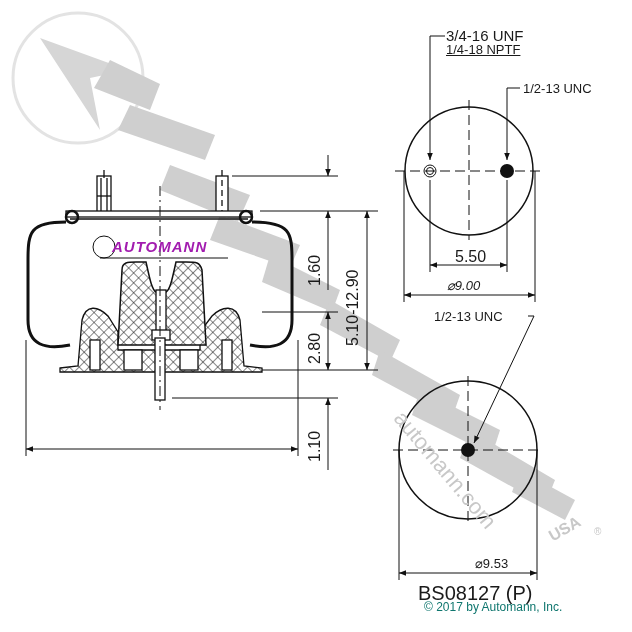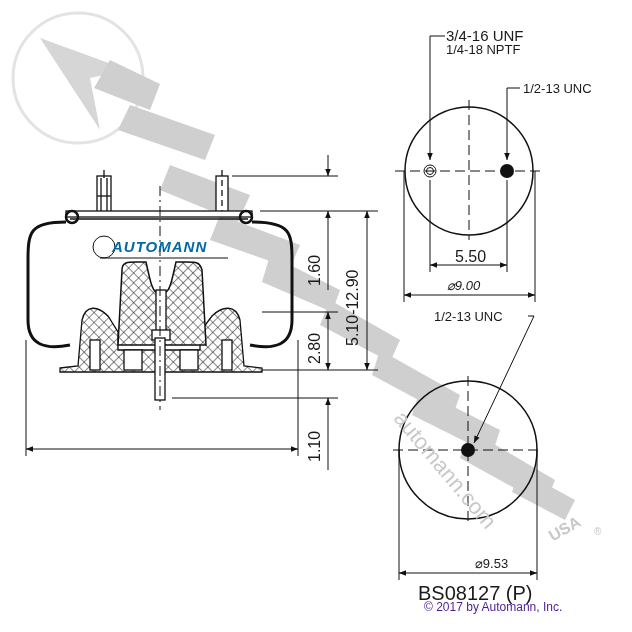--- a/index.html
+++ b/index.html
@@ -120,31 +120,31 @@
       <line x1="399" y1="450" x2="399" y2="580" stroke-width="1"></line>
       <line x1="537" y1="450" x2="537" y2="580" stroke-width="1"></line>
       <line x1="399" y1="573" x2="537" y2="573" stroke-width="1" marker-start="url(#arr)" marker-end="url(#arr)"></line>
     </g>
   </svg>
 
   <div class="lbl" style="left:408px;top:406px;font-size:22px;color:#c8c8c8;transform:rotate(50deg);transform-origin:left top;">automann.com</div>
   <div class="lbl" style="left:548px;top:520px;font-size:16px;font-weight:bold;color:#c8c8c8;transform:rotate(-30deg);">USA</div>
   <div class="lbl" style="left:594px;top:526px;font-size:10px;color:#c8c8c8;">®</div>
 
-  <div class="lbl" style="left:112px;top:238px;font-size:15px;font-weight:bold;font-style:italic;letter-spacing:1px;color:#0369a1;">AUTOMANN</div>
+  <div class="lbl" style="left:112px;top:238px;font-size:15px;font-weight:bold;font-style:italic;letter-spacing:1px;color:#a21caf;">AUTOMANN</div>
 
   <div class="lbl rot" style="left:306px;top:286px;font-size:16px;transform:rotate(-90deg);">1.60</div>
   <div class="lbl rot" style="left:306px;top:364px;font-size:16px;transform:rotate(-90deg);">2.80</div>
   <div class="lbl rot" style="left:344px;top:346px;font-size:16px;transform:rotate(-90deg);">5.10-12.90</div>
   <div class="lbl rot" style="left:306px;top:462px;font-size:16px;transform:rotate(-90deg);">1.10</div>
 
   <div class="lbl" style="left:446px;top:27px;font-size:15px;">3/4-16 UNF</div>
-  <div class="lbl" style="left:446px;top:42px;font-size:13px;">1/4-18 NPTF</div>
+  <div class="lbl" style="left:446px;top:42px;font-size:13px;text-decoration:underline;">1/4-18 NPTF</div>
   <div class="lbl" style="left:523px;top:81px;font-size:13px;">1/2-13 UNC</div>
   <div class="lbl" style="left:455px;top:248px;font-size:16px;">5.50</div>
   <div class="lbl" style="left:447px;top:278px;font-size:13px;font-style:italic;">⌀9.00</div>
 
   <div class="lbl" style="left:434px;top:309px;font-size:13px;">1/2-13 UNC</div>
   <div class="lbl" style="left:447px;top:556px;font-size:13px;margin-left:28px;">⌀9.53</div>
 
   <div class="lbl" style="left:418px;top:582px;font-size:20px;">BS08127 (P)</div>
-  <div class="lbl" style="left:424px;top:600px;font-size:12px;color:#4c1d95;">© 2017 by Automann, Inc.</div>
+  <div class="lbl" style="left:424px;top:600px;font-size:12px;color:#0f766e;">© 2017 by Automann, Inc.</div>
 </div>
 
 </body></html>

